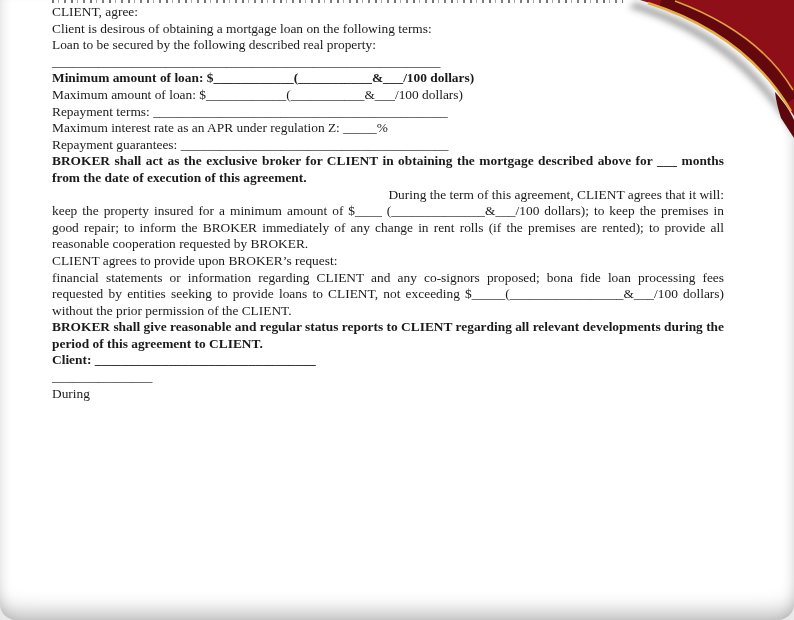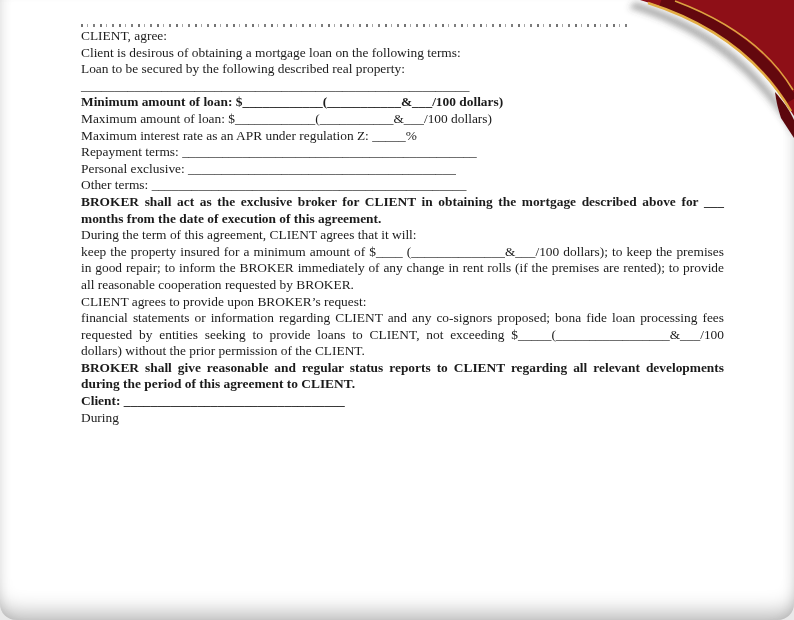--- a/index.html
+++ b/index.html
@@ -14,31 +14,30 @@
   .page {
     position:absolute; inset:0;
     background:#ffffff;
     border-radius:0 0 16px 16px;
     box-shadow:
       inset 0 -18px 22px -12px rgba(0,0,0,0.30),
       inset -9px 0 14px -11px rgba(0,0,0,0.16),
       inset 9px 0 14px -11px rgba(0,0,0,0.13);
   }
   .doc {
-    position:absolute; left:81px; right:70px; top:0;
+    position:absolute; left:52px; right:70px; top:0;
     color:#1b1b1b;
     font-size:13.4px;
     line-height:16.6px;
-    margin-top:24px;
   }
   .doc p { margin:0; }
   .justify { text-align:justify; }
   .mt2  { margin-top:2px; }
   .mt4  { margin-top:4px; }
-  .mt12 { margin-top:12px; }
+  .mt12 { margin-top:12px;text-align:right; }
   .mt13 { margin-top:13px; }
   .mt14 { margin-top:14px;font-weight:bold; }
   .mt16 { margin-top:16px; }
   .remnant {
     height:3px; width:85%;
     background: repeating-linear-gradient(90deg,
       rgba(0,0,0,0.55) 0 2px, transparent 2px 6px,
       rgba(0,0,0,0.35) 6px 7px, transparent 7px 12px,
       rgba(0,0,0,0.5) 12px 14px, transparent 14px 19px);
     margin-bottom:1px;
@@ -62,39 +61,39 @@
     <p>CLIENT, agree:</p>
 
     <p class="mt16">Client is desirous of obtaining a mortgage loan on the following terms:</p>
 
     <p class="mt13">Loan to be secured by the following described real property:</p>
 
     <p class="mt2 blanks">__________________________________________________________</p>
 
     <p class="mt14 blanks">Minimum amount of loan: $____________(___________&amp;___/100 dollars)</p>
     <p class="blanks">Maximum amount of loan: $____________(___________&amp;___/100 dollars)</p>
+    <p class="blanks">Repayment terms: ____________________________________________</p>
     <p class="blanks">Maximum interest rate as an APR under regulation Z: _____%</p>
-    <p class="blanks">Repayment terms: ____________________________________________</p>
-    <p class="blanks">Personal exclusive: ________________________________________</p>
-    <p class="blanks">Other terms: _______________________________________________</p>
+    <p class="blanks">Repayment guarantees: ________________________________________</p>
 
     <p class="mt14 justify">BROKER shall act as the exclusive broker for CLIENT in obtaining the mortgage described above for ___ months from the date of execution of this agreement.</p>
 
 
     <p class="mt12">During the term of this agreement, CLIENT agrees that it will:</p>
     <p class="justify">keep the property insured for a minimum amount of $____ (______________&amp;___/100 dollars); to keep the premises in good repair; to inform the BROKER immediately of any change in rent rolls (if the premises are rented); to provide all reasonable cooperation requested by BROKER.</p>
 
     <p class="mt13">CLIENT agrees to provide upon BROKER’s request:</p>
     <p class="justify">financial statements or information regarding CLIENT and any co-signors proposed; bona fide loan processing fees requested by entities seeking to provide loans to CLIENT, not exceeding $_____(_________________&amp;___/100 dollars) without the prior permission of the CLIENT.</p>
 
     <p class="mt14 justify">BROKER shall give reasonable and regular status reports to CLIENT regarding all relevant developments during the period of this agreement to CLIENT.</p>
 
 
     <p class="mt14 blanks">Client: _________________________________</p>
 
+    <p class="mt4 blanks">_______________</p>
     <p>During</p>
 
   </div>
 
   <svg class="ribbon" viewBox="0 0 175 138" width="175" height="138" aria-hidden="true">
     <defs>
       <filter id="rb-blur" x="-20%" y="-20%" width="140%" height="140%">
         <feGaussianBlur stdDeviation="3"></feGaussianBlur>
       </filter>
     </defs>

